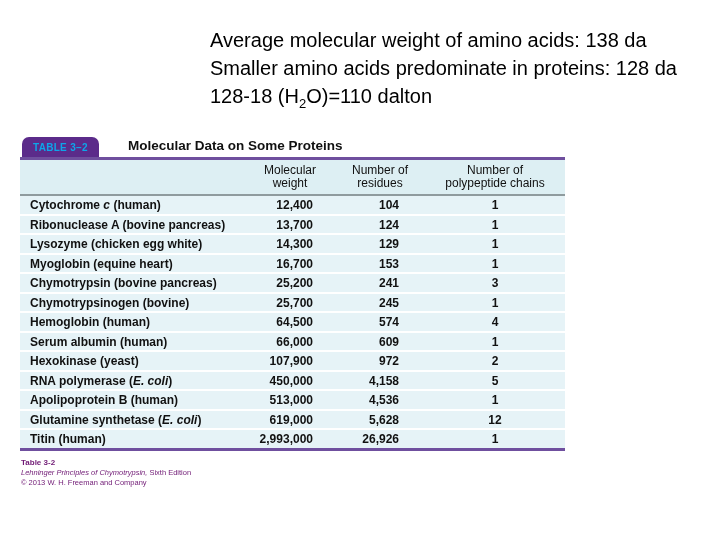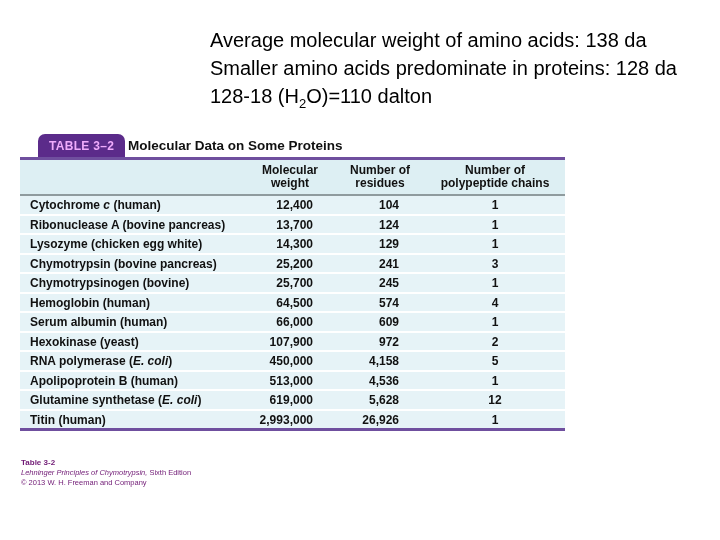--- a/index.html
+++ b/index.html
@@ -14,41 +14,41 @@
     font-family:Liberation Sans, sans-serif; font-size:20px; line-height:28px;
     color:#000; white-space:nowrap;
   }
   .notes sub { font-size:13px; }
 
   
   .figure { position:absolute; left:20px; top:130px; width:545px; }
 
   .titlebar { position:relative; height:27px; }
   .badge {
-    position:absolute; left:18px; bottom:0;
-    background:var(--purple,#5b2b8a); color:#f0abfc;
-    font-weight:bold; font-size:12px; letter-spacing:.3px;
+    position:absolute; left:2px; bottom:0;
+    background:var(--purple,#5b2b8a); color:#0ea5e9;
+    font-weight:bold; font-size:10px; letter-spacing:.3px;
     padding:5px 11px 4px; border-radius:7px 7px 0 0;
   }
   .figure-title {
     position:absolute; left:108px; bottom:4px;
     font-weight:bold; font-size:13.5px; color:#111;
   }
   .rule-top { height:3px; background:var(--rule_purple,#6f4f9e); }
   .rule-bottom { height:3px; background:var(--rule_purple,#6f4f9e); }
 
   table.protein { width:100%; border-collapse:collapse; table-layout:fixed; }
   col.c-name   { width:225px; }
   col.c-weight { width:90px; }
   col.c-res    { width:90px; }
   col.c-chains { width:140px; }
 
   thead th {
     background:var(--header_bg,#ddeff3);
-    font-size:12px; font-weight:bold; color:#111;
+    font-size:12px; font-weight:normal; color:#111;
     line-height:13px; padding:4px 0 4px;
     border-bottom:2px solid var(--gray_rule,#8f9b9e);
     text-align:center; vertical-align:bottom;
   }
   thead th.h-chains { padding-left:12px; padding-right:12px; }
 
   tbody td {
     background:var(--row_bg,#e6f3f7);
     font-size:12px; font-weight:bold; color:#111;
     line-height:12.5px; padding:3px 8px 2px;
@@ -111,20 +111,26 @@
             <td class="d-res">124</td>
             <td class="d-chains">1</td>
           </tr>
           <tr>
             <td class="d-name">Lysozyme (chicken egg white)</td>
             <td class="d-weight">14,300</td>
             <td class="d-res">129</td>
             <td class="d-chains">1</td>
           </tr>
           <tr>
+            <td class="d-name">Myoglobin (equine heart)</td>
+            <td class="d-weight">16,700</td>
+            <td class="d-res">153</td>
+            <td class="d-chains">1</td>
+          </tr>
+          <tr>
             <td class="d-name">Chymotrypsin (bovine pancreas)</td>
             <td class="d-weight">25,200</td>
             <td class="d-res">241</td>
             <td class="d-chains">3</td>
           </tr>
           <tr>
             <td class="d-name">Chymotrypsinogen (bovine)</td>
             <td class="d-weight">25,700</td>
             <td class="d-res">245</td>
             <td class="d-chains">1</td>

